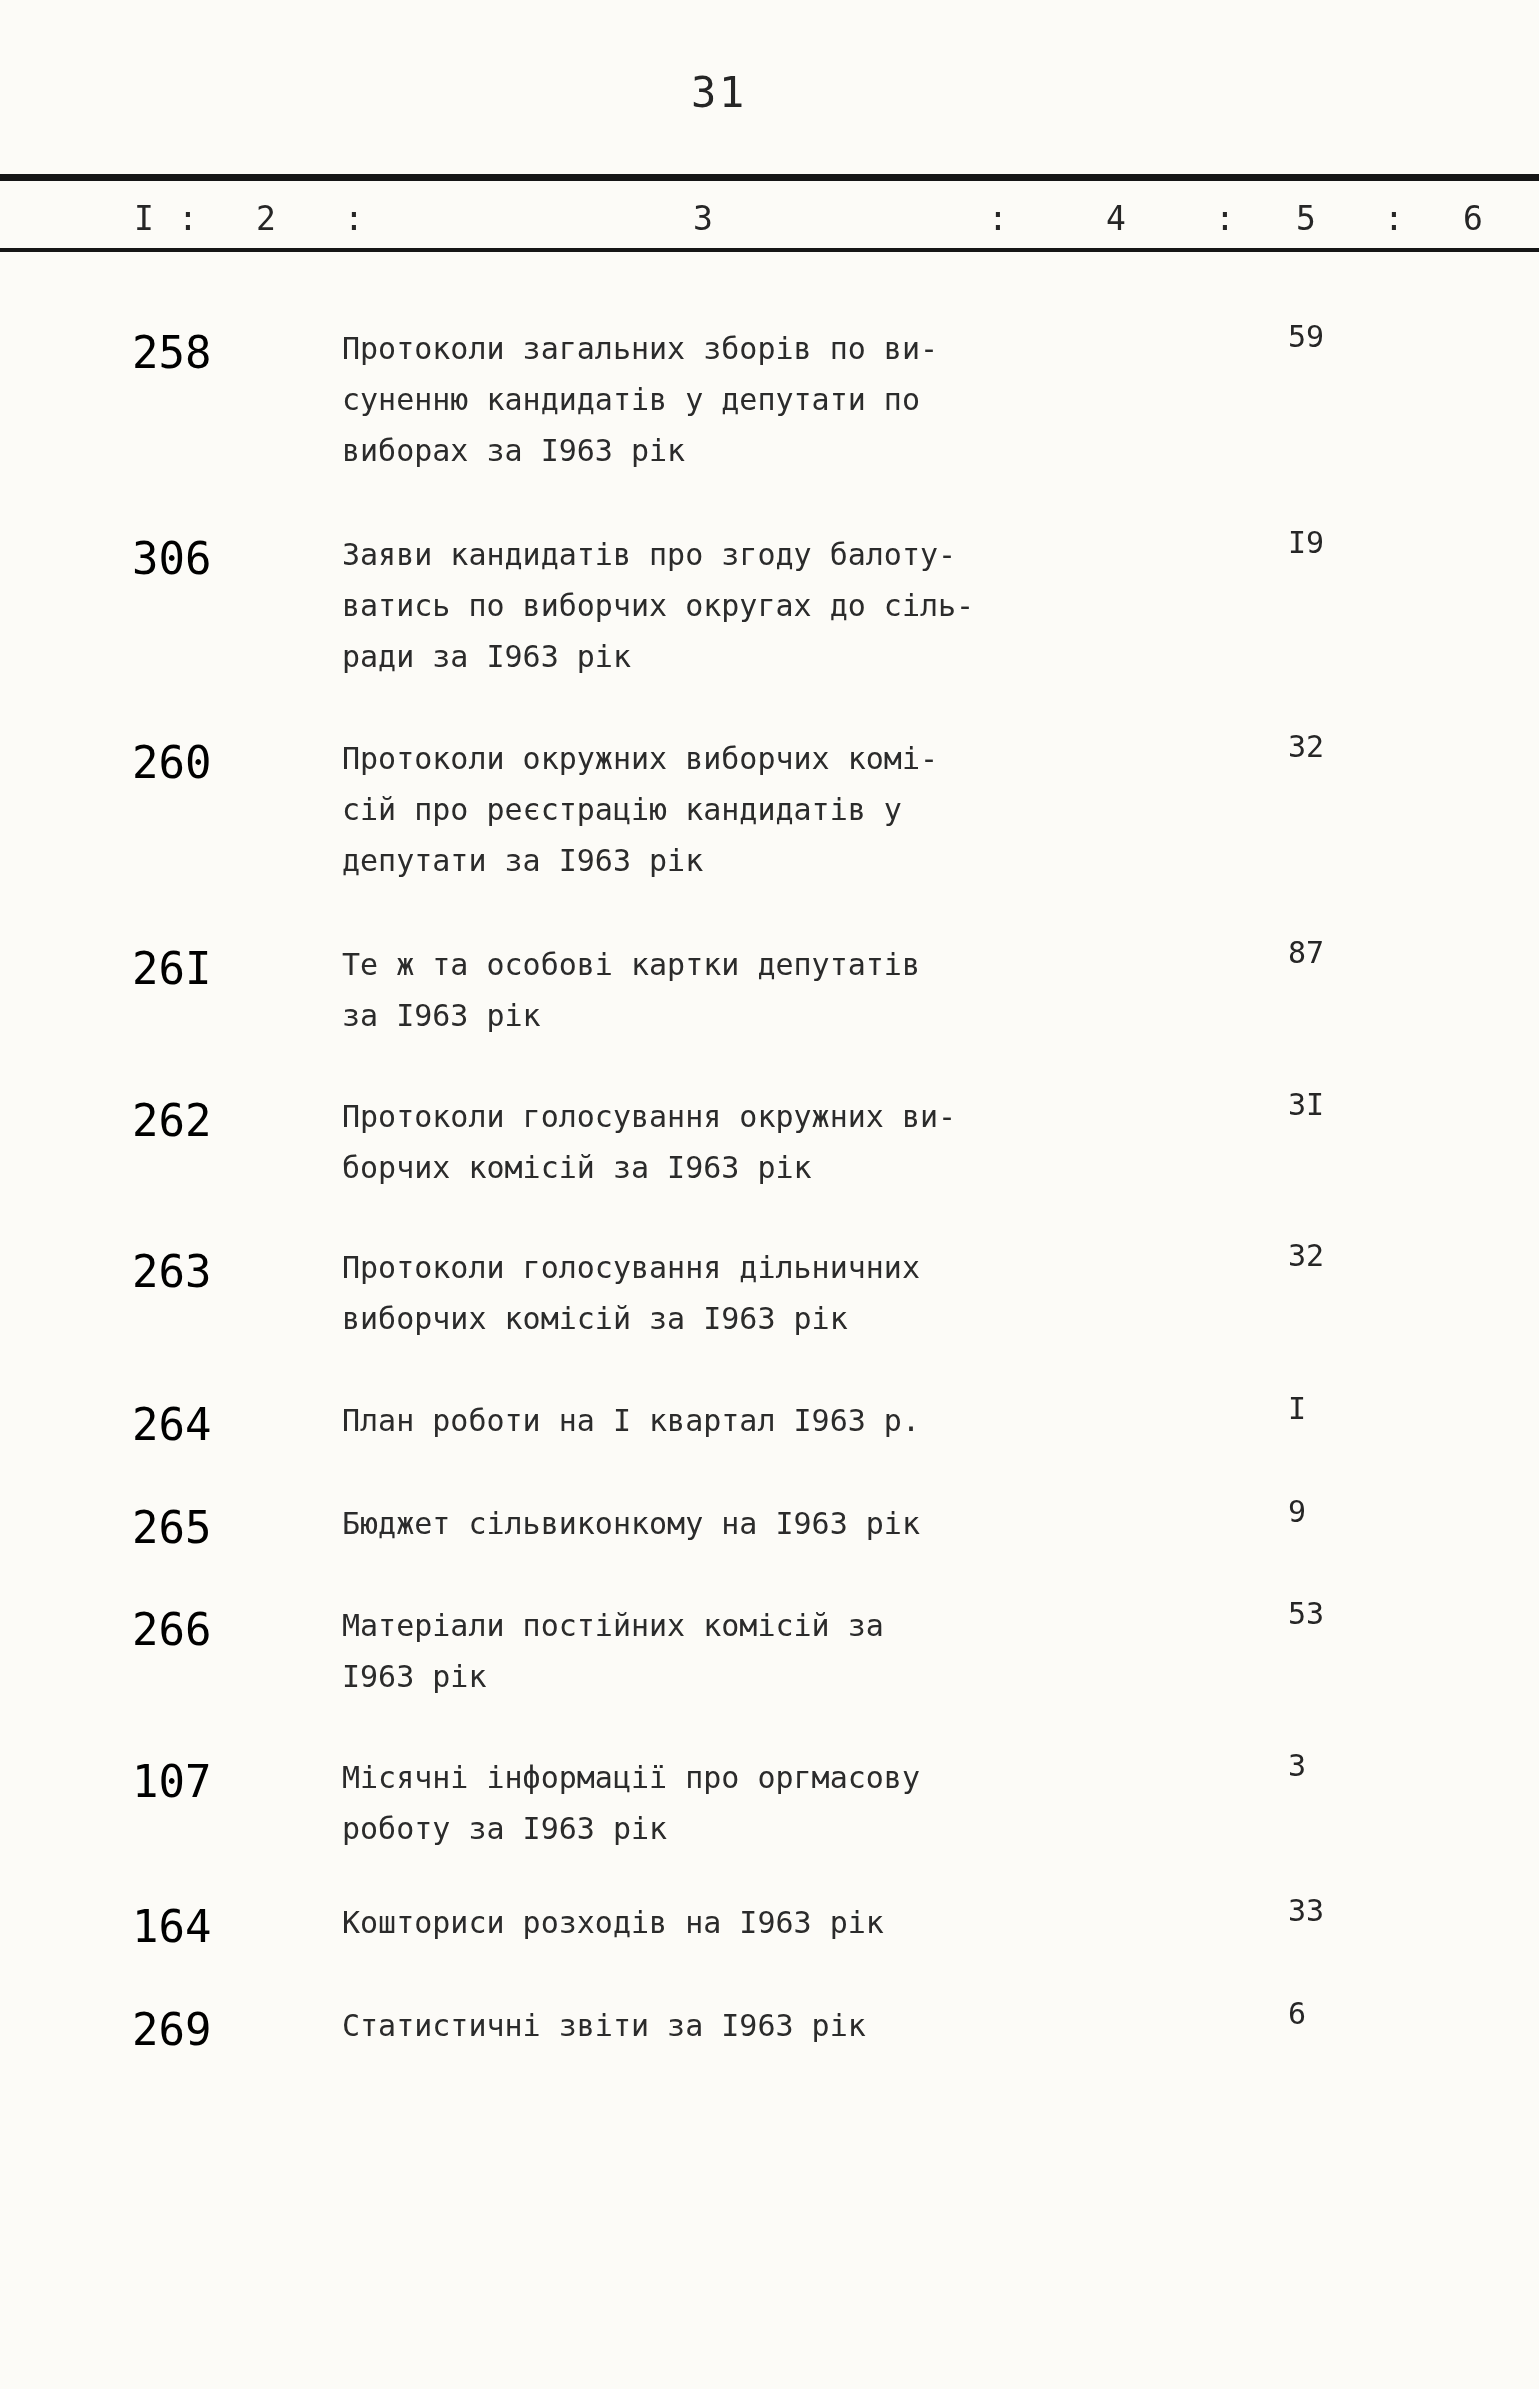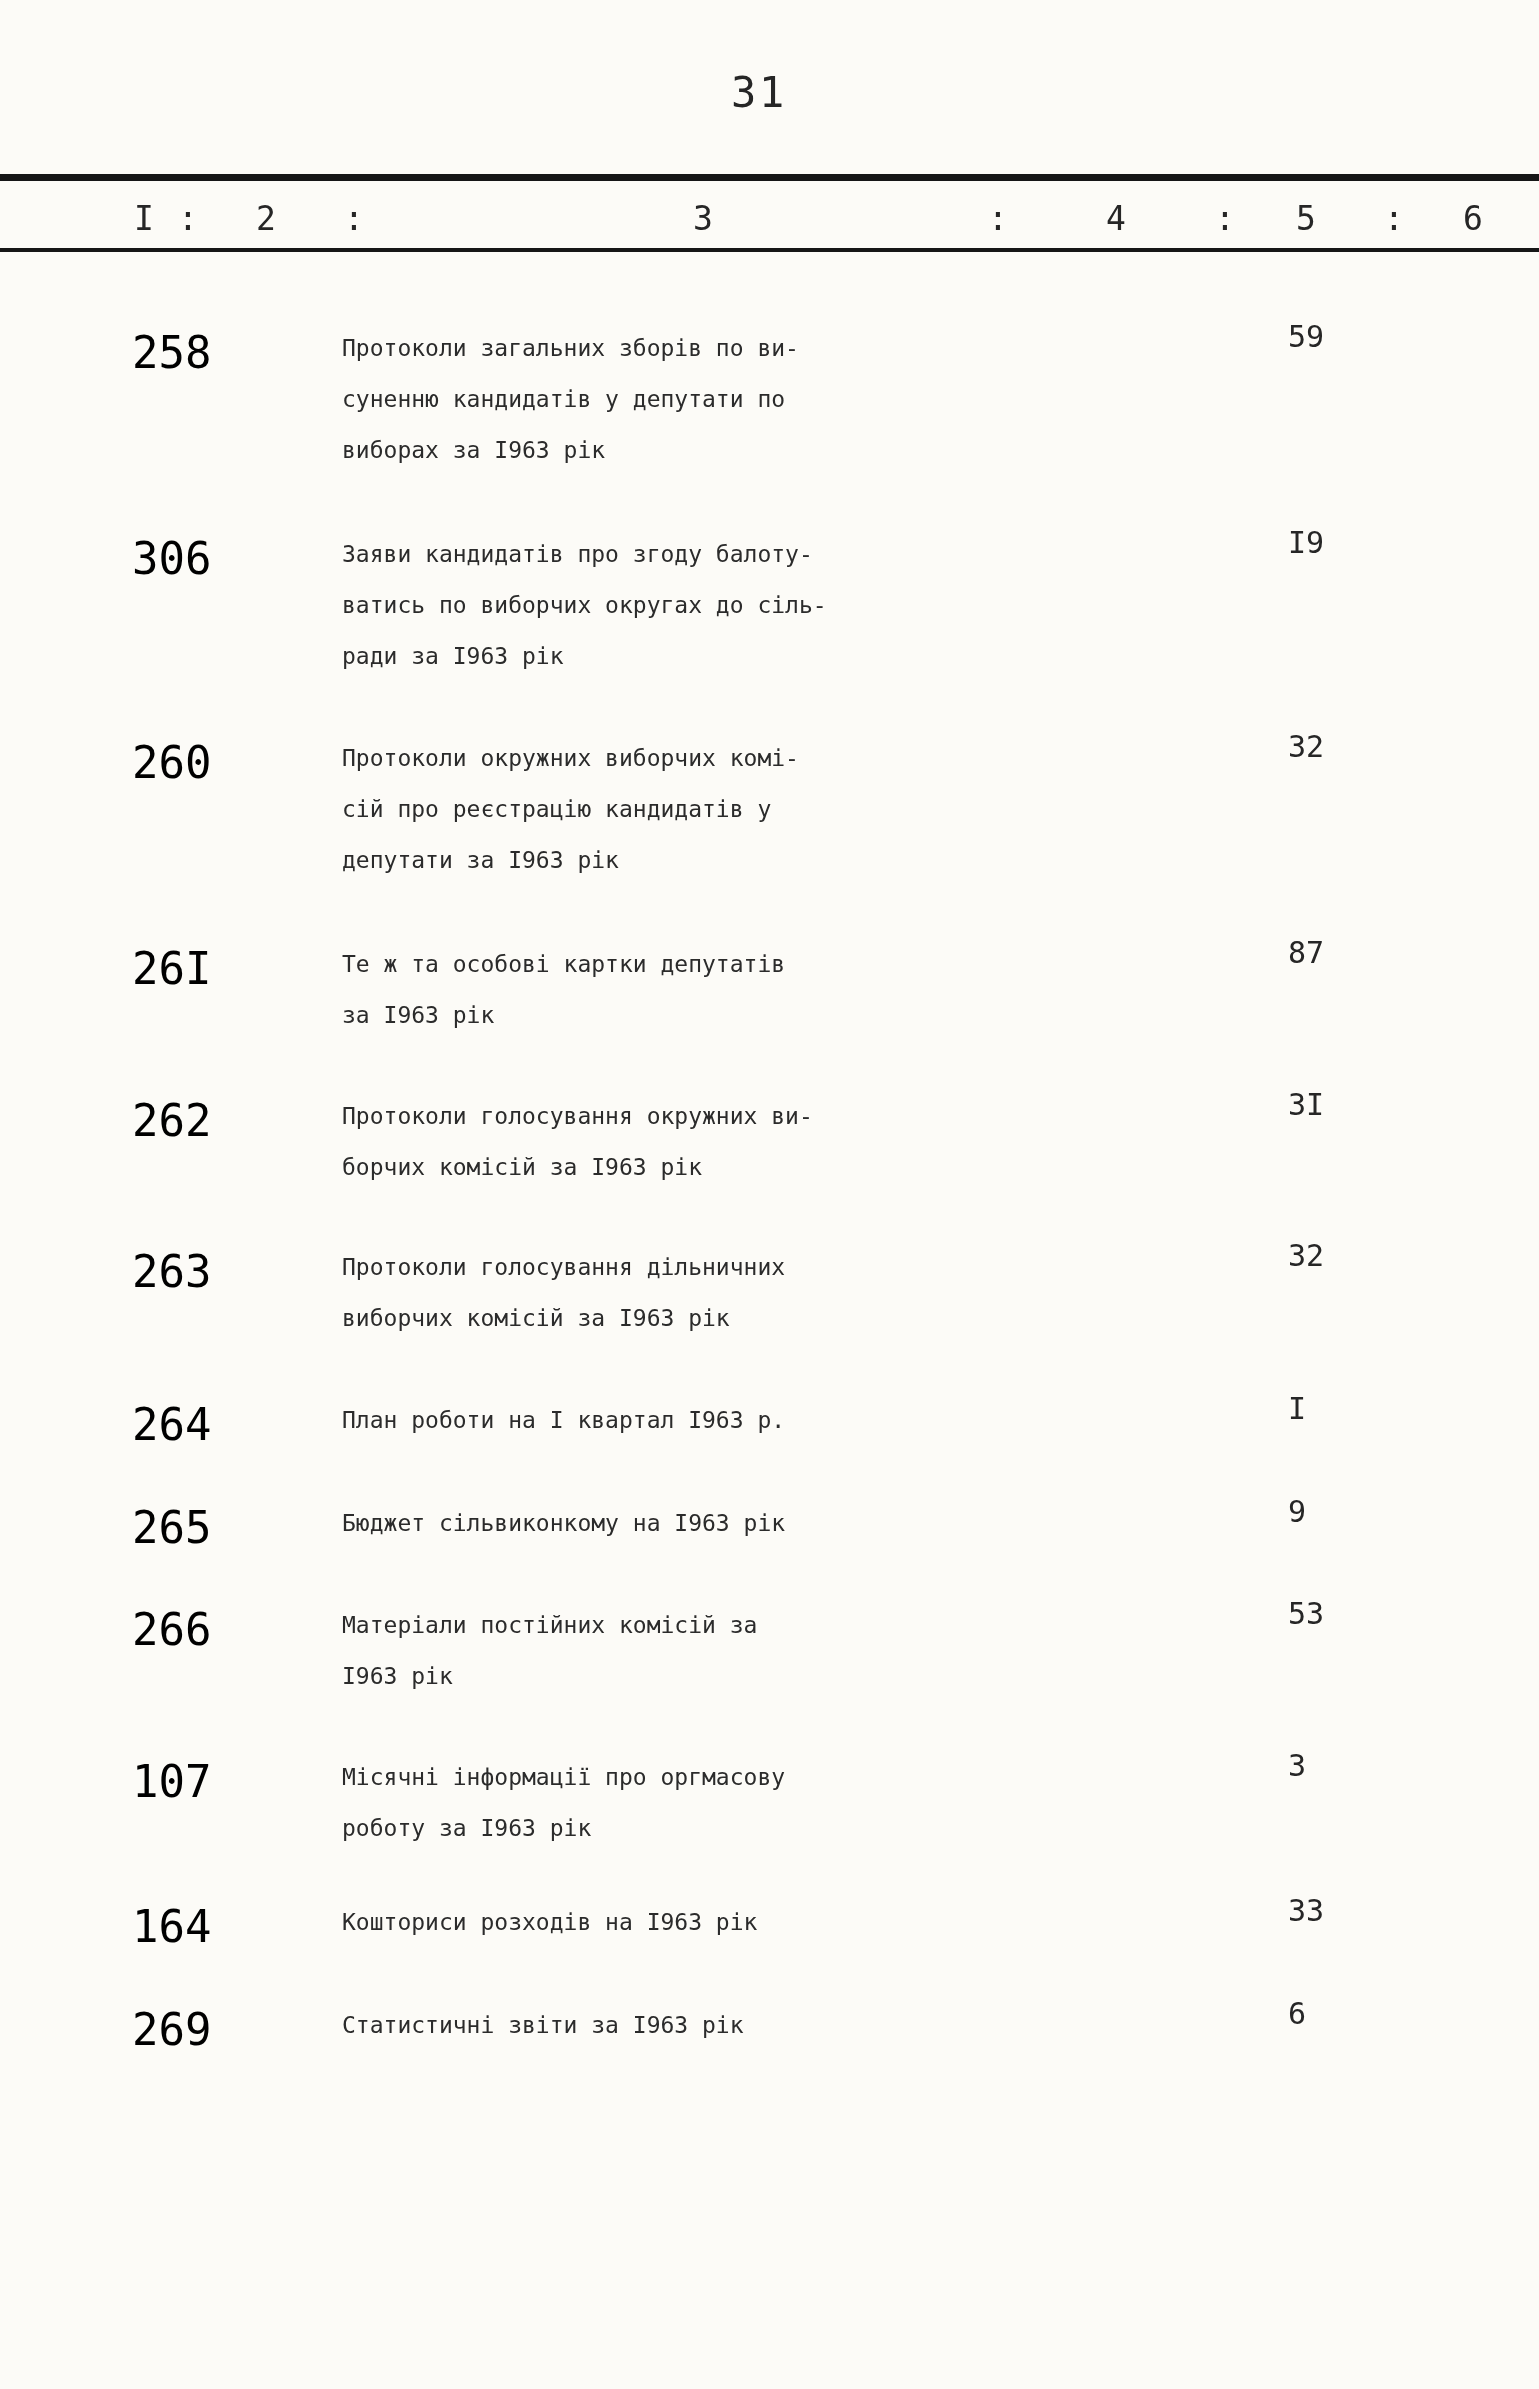--- a/index.html
+++ b/index.html
@@ -14,21 +14,21 @@
     background: #fcfbf7;
     overflow: hidden;
     font-family: "DejaVu Sans Mono", "Liberation Mono", monospace;
     color: #2b2b2b;
   }
   .page-number {
     position: absolute;
     top: 68px;
     left: 691px;
     width: 136px;
-    text-align: center;
+    text-align: left;
     font-size: 42px;
     letter-spacing: 2.7px;
     color: #262626;
   }
   .rule {
     position: absolute;
     left: 0;
     width: 100%;
     background: #161616;
   }
@@ -56,21 +56,21 @@
     left: 132px;
     top: 4px;
     font-size: 44px;
     color: #000000;
   }
   .row-text {
     position: absolute;
     left: 342px;
     top: 0;
     width: 881px;
-    font-size: 23px;
+    font-size: 30px;
     line-height: 51px;
     white-space: pre-line;
     color: #2b2b2b;
   }
   .row-count {
     position: absolute;
     left: 1288px;
     top: -4.1px;
     width: 108px;
     font-size: 30px;

